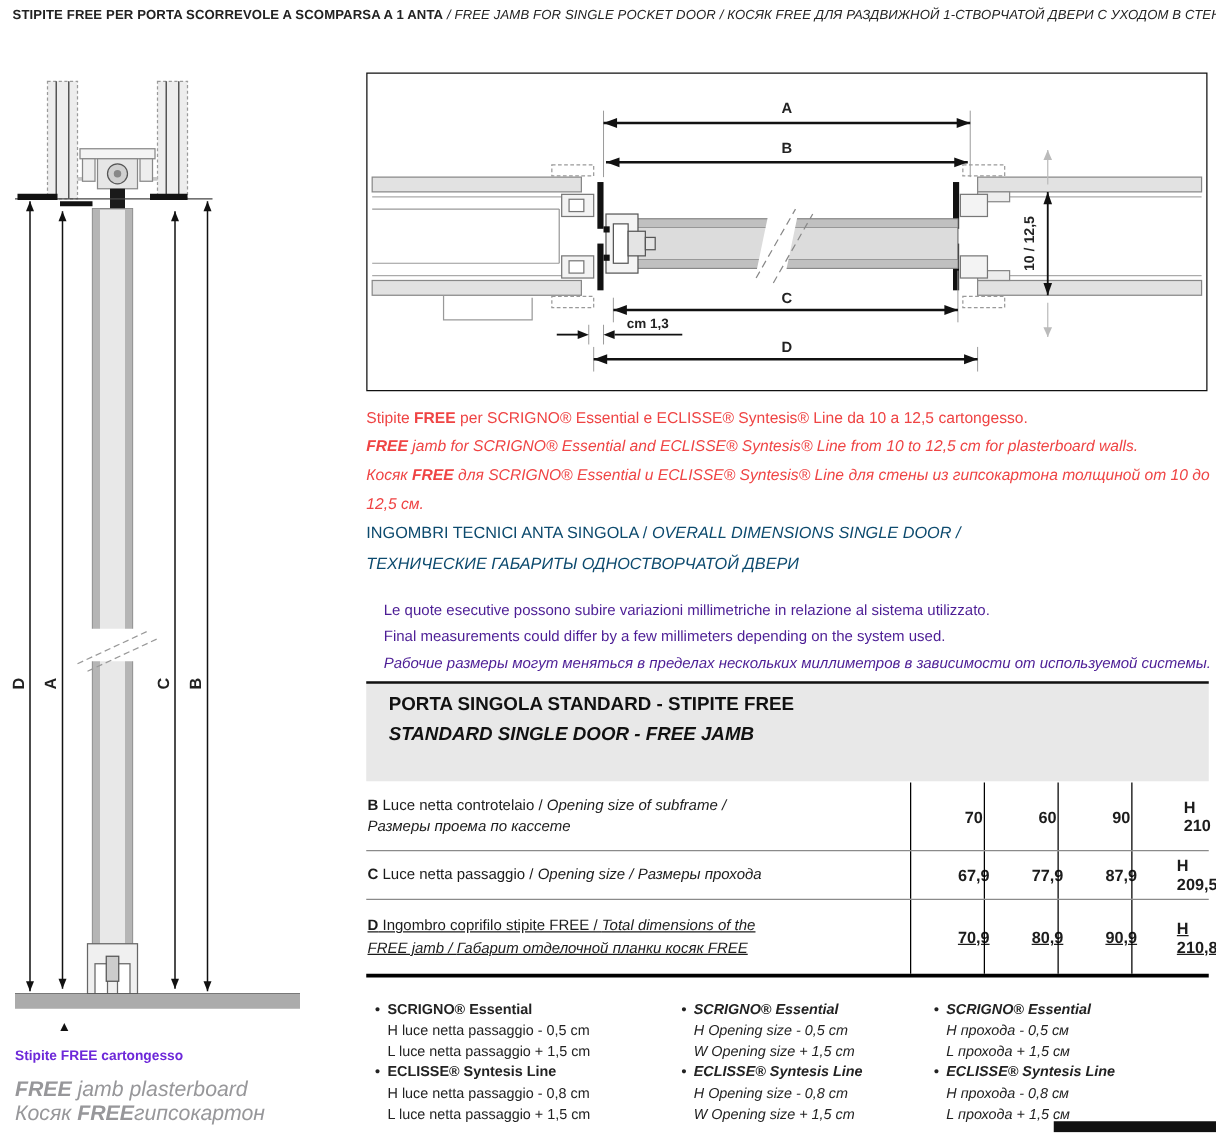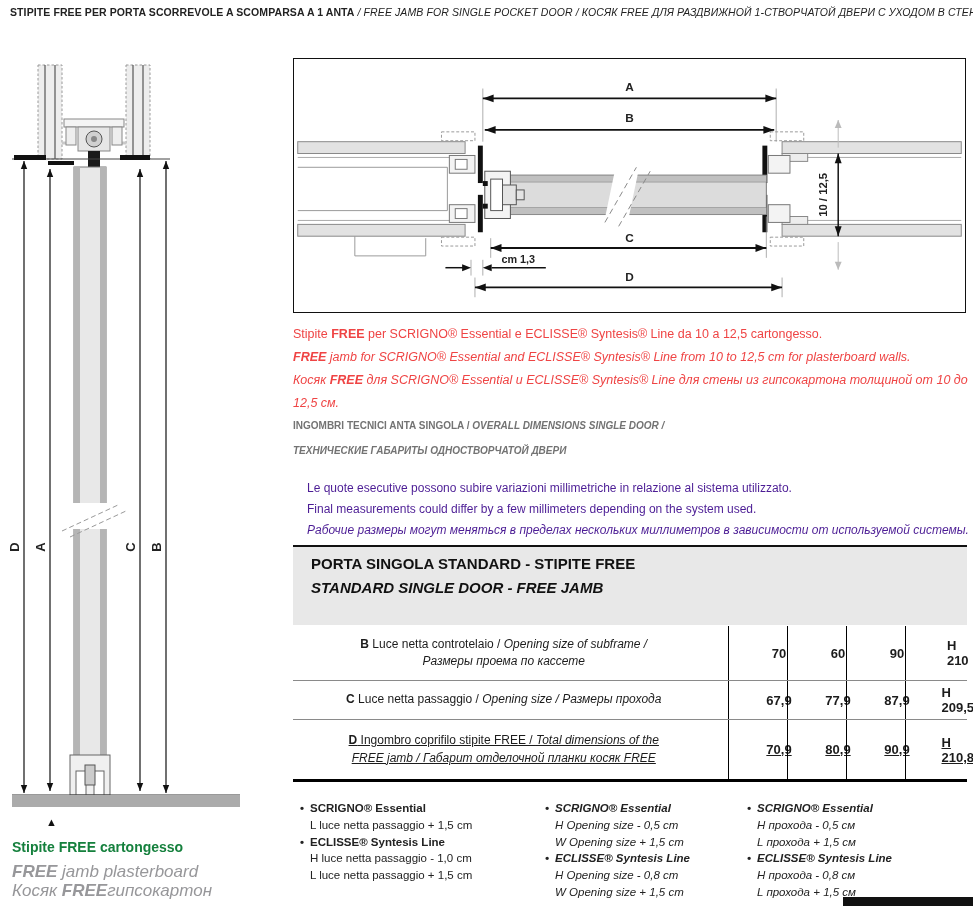--- a/index.html
+++ b/index.html
@@ -9,43 +9,43 @@
   .i{font-style:italic;}
   .b{font-weight:bold;}
   
   .hdr{left:10px;top:6px;width:958px;font-size:10.5px;letter-spacing:.1px;color:#222;white-space:nowrap;}
   
   .planbox{left:293px;top:58px;width:671px;height:253px;border:1.5px solid #111;background:#fff;}
   .planbox svg{display:block;width:100%;height:100%;}
   
   .plancap{left:293px;top:323px;width:676px;font-size:12.5px;line-height:23px;color:#ef4444;}
   
-  .sectitle{left:293px;top:413px;width:676px;font-size:10px;font-weight:bold;line-height:25px;color:#737373;}
+  .sectitle{left:293px;top:413px;width:676px;font-size:13px;font-weight:normal;line-height:25px;color:#0c4a6e;}
   .para{left:307px;top:478px;width:676px;font-size:12px;line-height:21px;color:#4c1d95;}
   
   .band{left:293px;top:545px;width:674px;height:80px;background:#e8e8e8;border-top:2.5px solid #111;box-sizing:border-box;
         font-size:15px;font-weight:bold;line-height:23.5px;padding:5px 0 0 18px;color:#111;}
   
   .tbl{left:293px;top:626px;width:674px;border-bottom:3px solid #000;}
   .trow{display:flex;}
   .trow + .trow{border-top:1px solid #8a8a8a;}
   .tlabel{width:435px;box-sizing:border-box;padding:0 14px 0 1px;font-size:12px;line-height:17.5px;
-          display:flex;flex-direction:column;justify-content:center;text-align:center;}
+          display:flex;flex-direction:column;justify-content:center;}
   .tval{width:59px;box-sizing:border-box;border-left:1.5px solid #000;display:flex;align-items:center;
         justify-content:center;font-weight:bold;font-size:13px;padding-left:43px;}
   .tval.h{width:62.5px;}
   .rB{height:54px;} .rC{height:38px;} .rD{height:59px;text-decoration:underline;}
   
   .ncol{top:800px;width:235px;font-size:11.5px;line-height:16.8px;color:#222;}
   .ncol .line{padding-left:10px;position:relative;}
   .ncol .brand{font-weight:bold;}
   .ncol .bullet{position:absolute;left:0;top:0;font-weight:bold;}
   
   .flmark{left:46px;top:816px;font-size:11px;color:#111;}
-  .blcap1{left:12px;top:839px;font-size:14px;font-weight:bold;color:#15803d;}
+  .blcap1{left:12px;top:839px;font-size:11px;font-weight:bold;color:#6d28d9;}
   .blcap2{left:12px;top:862px;font-size:17px;color:#97979a;font-style:italic;line-height:19px;}
   .vsec{left:8px;top:55px;width:235px;height:775px;}
   .vsec svg{display:block;width:100%;height:100%;}
   .footbar{left:843px;top:897px;width:130px;height:9px;background:#111;}
   svg text{font-family:"Liberation Sans",sans-serif;}
 </style>
 </head>
 <body>
 
 <div class="page">
@@ -294,23 +294,24 @@
       </div>
       <div class="tval">70,9</div>
       <div class="tval">80,9</div>
       <div class="tval">90,9</div>
       <div class="tval h">H 210,8</div>
     </div>
   </div>
 
   <div class="abs ncol" style="left:300px;">
     <div class="line brand"><span class="bullet">•</span><span>SCRIGNO® Essential</span></div>
+    <div class="line">H luce netta passaggio - 0,5 cm</div>
     <div class="line">L luce netta passaggio + 1,5 cm</div>
     <div class="line brand"><span class="bullet">•</span><span>ECLISSE® Syntesis Line</span></div>
-    <div class="line">H luce netta passaggio - 1,0 cm</div>
+    <div class="line">H luce netta passaggio - 0,8 cm</div>
     <div class="line">L luce netta passaggio + 1,5 cm</div>
   </div>
   <div class="abs ncol i" style="left:545px;width:200px;">
     <div class="line brand"><span class="bullet">•</span><span>SCRIGNO® Essential</span></div>
     <div class="line">H Opening size - 0,5 cm</div>
     <div class="line">W Opening size + 1,5 cm</div>
     <div class="line brand"><span class="bullet">•</span><span>ECLISSE® Syntesis Line</span></div>
     <div class="line">H Opening size - 0,8 cm</div>
     <div class="line">W Opening size + 1,5 cm</div>
   </div>

